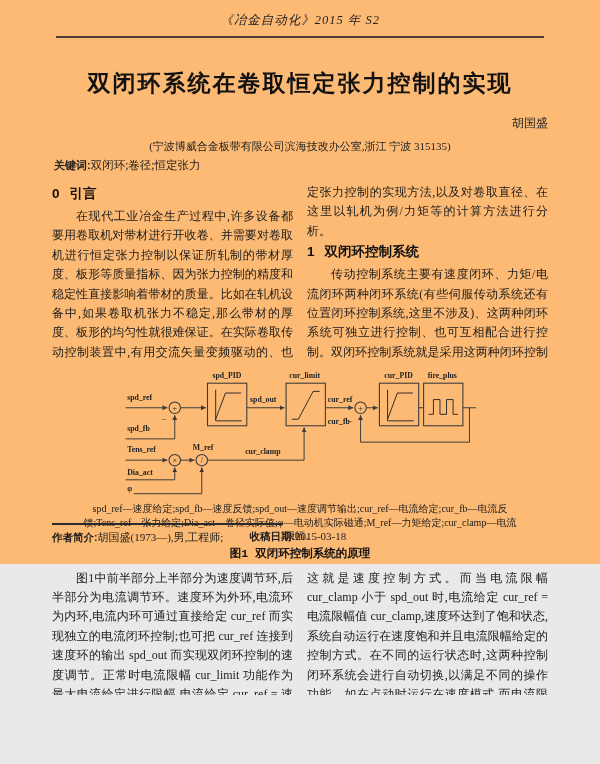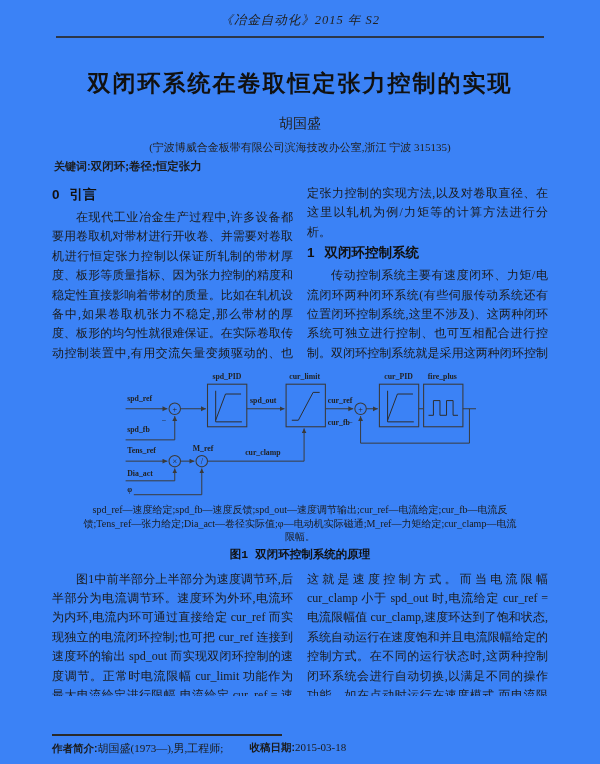--- a/index.html
+++ b/index.html
@@ -4,41 +4,41 @@
 <style>
   html,body{margin:0;padding:0;}
   body{
     width:600px;height:764px;overflow:hidden;
     background:#e9e9e7;
     font-family:"Liberation Serif","DejaVu Serif",serif;
     color:#1c1c1c;
     -webkit-font-smoothing:antialiased;
   }
   .page{
-    position:relative;width:600px;height:764px;
-    background:#3b82f6;box-sizing:border-box;
+    position:relative;width:600px;height:564px;
+    background:#fdba74;box-sizing:border-box;
     padding:12px 52px 8px 52px;
   }
   .journal-header{
     text-align:center;font-size:12.5px;font-style:italic;
     letter-spacing:1px;color:#222;
   }
   .header-rule{height:2px;background:#2a2a2a;margin:7px 4px 0 4px;opacity:.85;}
   .title{
     margin:30px 0 0 0;text-align:center;
     font-size:23px;font-weight:bold;letter-spacing:2px;color:#111;
   }
-  .author{text-align:center;font-size:14px;margin-top:16px;color:#222;}
+  .author{text-align:right;font-size:12px;margin-top:16px;color:#222;}
   .affiliation{text-align:center;font-size:11px;margin-top:7px;color:#222;}
   .abstract{
     margin:14px 2px 0 2px;font-size:11.5px;line-height:17.5px;
     text-align:justify;color:#1b1b1b;
   }
   .abstract b,.keywords b{font-family:"Liberation Sans","DejaVu Sans",sans-serif;font-size:11px;}
-  .keywords{margin:3px 2px 0 2px;font-size:11.5px;line-height:17px;text-align:left;font-weight:bold;}
+  .keywords{margin:3px 2px 0 2px;font-size:11.5px;line-height:17px;text-align:left;}
   .columns{display:flex;gap:14px;margin-top:9px;}
   .col{width:241px;overflow:hidden;}
   .columns.top .col{height:178px;}
   .columns.bottom .col{height:126px;}
   .sec-head{
     font-size:13.5px;font-weight:bold;margin:2px 0 4px 0;color:#111;
     font-family:"Liberation Sans","DejaVu Sans",sans-serif;
   }
   .sec-head .sec-num{margin-right:10px;}
   .body-p{
@@ -49,21 +49,21 @@
   .diagram{display:block;margin:0 auto;}
   .fig-legend{
     margin:4px auto 0 auto;width:440px;font-size:10px;line-height:13.5px;
     text-align:center;color:#1b1b1b;
   }
   .fig-title{
     margin-top:3px;font-size:11.5px;font-weight:bold;text-align:center;color:#111;
     font-family:Liberation Mono, monospace;
   }
   .columns.bottom{margin-top:8px;}
-  .footer{position:absolute;left:52px;right:52px;bottom:8px;}
+  .footer{position:absolute;left:52px;right:52px;bottom:19px;}
   .footer-rule{width:230px;height:2px;background:#2a2a2a;margin-bottom:5px;}
   .footer-line{font-size:11px;display:flex;gap:26px;color:#1b1b1b;}
   .footer-line b{font-family:"Liberation Sans","DejaVu Sans",sans-serif;font-size:10.5px;}
   
   .diagram text{font-family:"Liberation Serif","DejaVu Serif",serif;fill:#222;}
   .diagram .lbl{font-size:9.5px;font-weight:bold;}
   .diagram .wire{stroke:#3a3a3a;stroke-width:1.2;fill:none;}
   .diagram .box{fill:none;stroke:#3a3a3a;stroke-width:1.3;}
   .diagram .icon{stroke:#2c2c2c;stroke-width:1.2;fill:none;}
   .diagram .circ{fill:none;stroke:#3a3a3a;stroke-width:1.3;}

